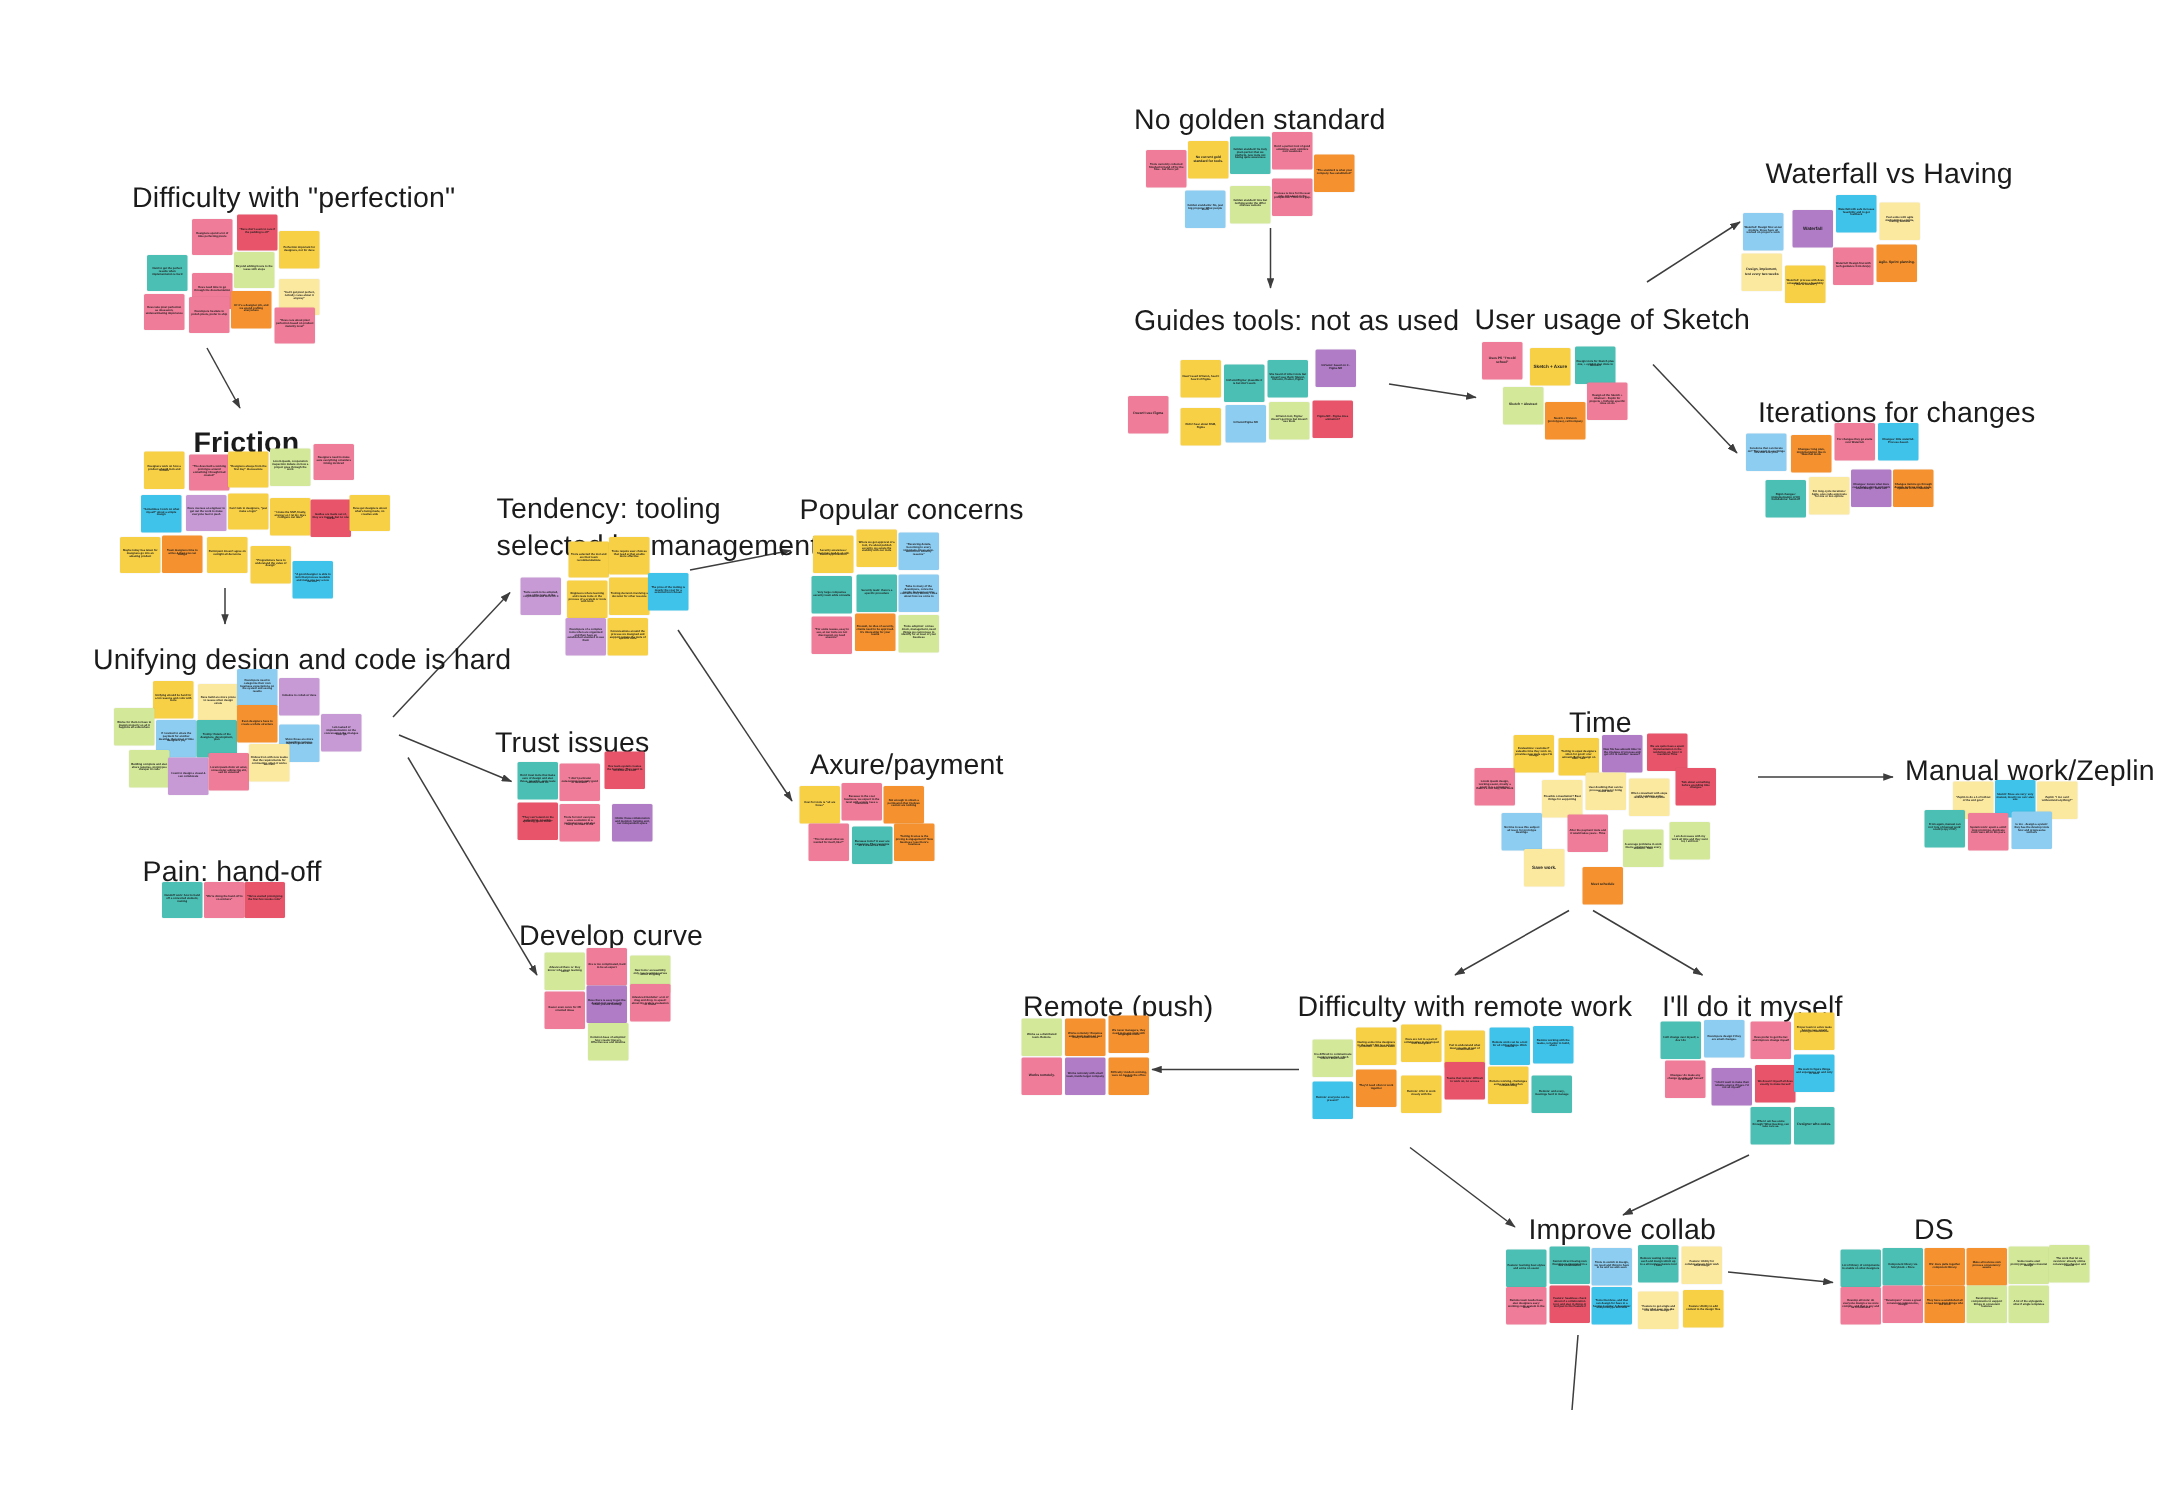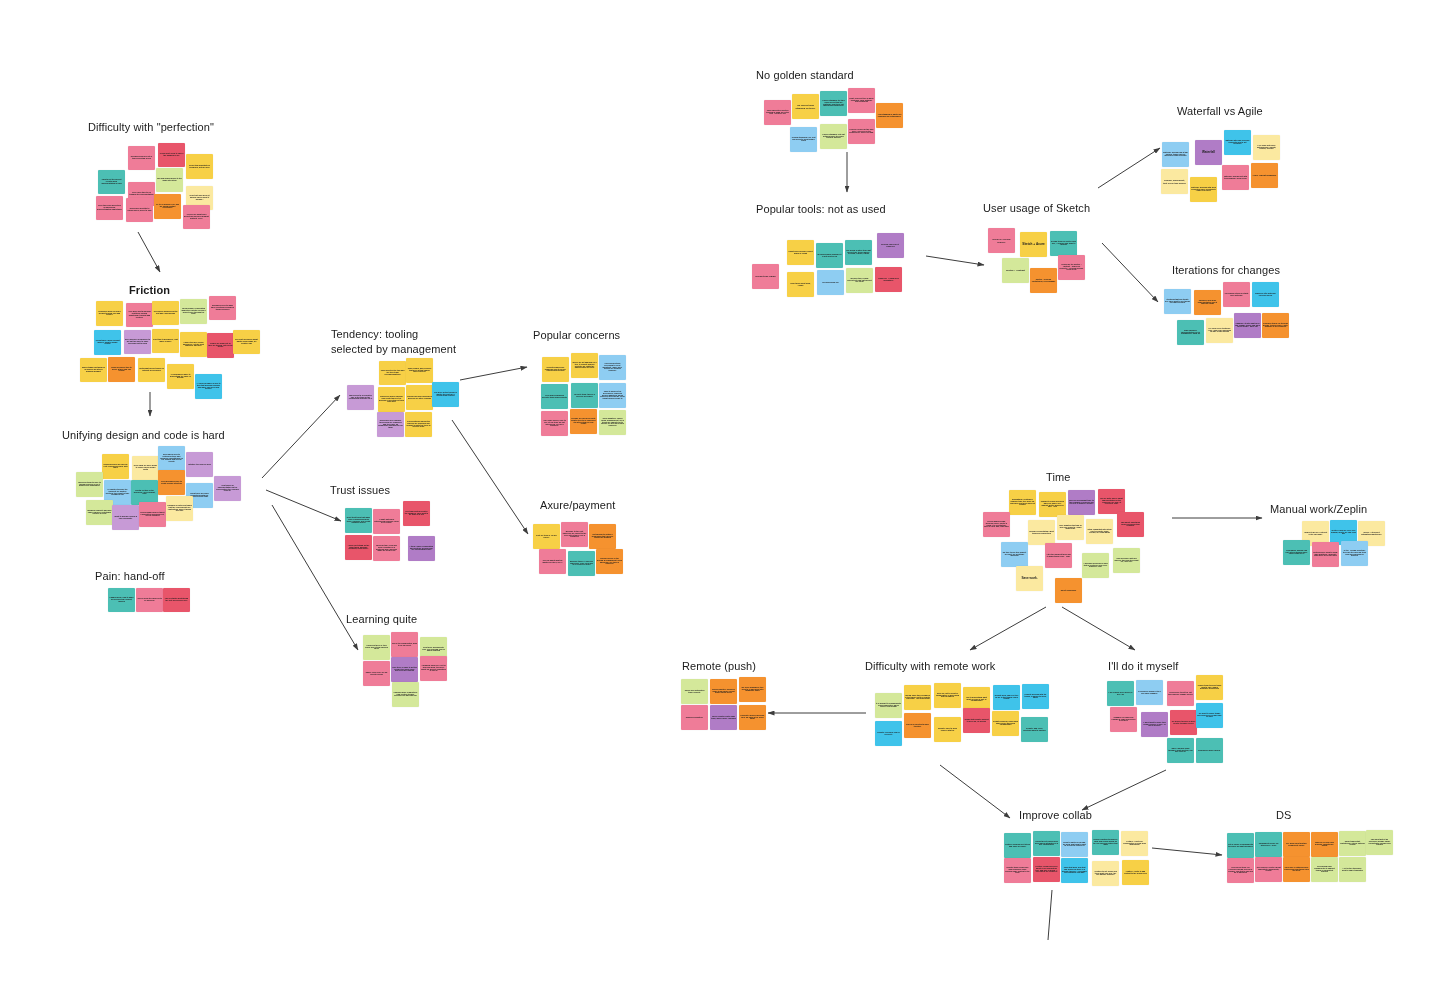--- a/index.html
+++ b/index.html
@@ -25,21 +25,21 @@
     position: absolute;
     left: 0;
     top: 0;
     width: 1440px;
     height: 1000px;
     pointer-events: none;
   }
   .cluster-title {
     position: absolute;
     font-family: "Liberation Sans", sans-serif;
-    font-size: 11px;
+    font-size: 19px;
     font-weight: 400;
     color: #1b1b1b;
     white-space: pre;
     line-height: 1.32;
     letter-spacing: 0.1px;
   }
   .note {
     position: absolute;
     box-sizing: border-box;
     border-radius: 1px;
@@ -320,21 +320,21 @@
       </div>
       <div class="note xs" style="left: 539px; top: 549px; width: 27px; height: 25px; background: rgb(239, 124, 152);">
         <span>"Too far about what we wanted for itself, like?"</span>
       </div>
       <div class="note xs" style="left: 568px; top: 551px; width: 27px; height: 25px; background: rgb(76, 191, 180);">
         <span>Because tools? A user are expensive. They everyone all a resources tools</span>
       </div>
       <div class="note xs" style="left: 596px; top: 549px; width: 27px; height: 25px; background: rgb(245, 146, 47);">
         <span>Tooling license is the pricing &amp; engagement? New business I see there's business</span>
       </div>
-      <div class="cluster-title" style="left: 346px; top: 612px;">Learning quite</div>
+      <div class="cluster-title" style="left: 346px; top: 612px;">Develop curve</div>
       <div class="note xs" style="left: 363px; top: 635px; width: 27px; height: 25px; background: rgb(212, 232, 154);">
         <span>Advanced there is: they know: who steep learning curve</span>
       </div>
       <div class="note xs" style="left: 391px; top: 632px; width: 27px; height: 25px; background: rgb(239, 124, 152);">
         <span>Jira is too complicated, hard to be an expert</span>
       </div>
       <div class="note xs" style="left: 420px; top: 637px; width: 27px; height: 25px; background: rgb(212, 232, 154);">
         <span>New tools: accessibility only, less learning curves about shipping</span>
       </div>
       <div class="note xs" style="left: 363px; top: 661px; width: 27px; height: 25px; background: rgb(239, 124, 152);">
@@ -367,21 +367,21 @@
       </div>
       <div class="note xs" style="left: 790px; top: 127px; width: 27px; height: 25px; background: rgb(142, 205, 242);">
         <span>Golden standards: No, just big projects: What people know</span>
       </div>
       <div class="note xs" style="left: 820px; top: 124px; width: 27px; height: 25px; background: rgb(212, 232, 154);">
         <span>Golden standard: lots but nothing under the differ obvious website</span>
       </div>
       <div class="note xs" style="left: 848px; top: 119px; width: 27px; height: 25px; background: rgb(239, 124, 152);">
         <span>Process is nice for the user side, I like been in the prospective. There is a gap.</span>
       </div>
-      <div class="cluster-title" style="left: 756px; top: 202px;">Popular tools: not as used</div>
+      <div class="cluster-title" style="left: 756px; top: 202px;">Guides tools: not as used</div>
       <div class="note xs" style="left: 787px; top: 240px; width: 27px; height: 25px; background: rgb(247, 208, 70);">
         <span>Hasn't used InVision, hasn't heard of Figma</span>
       </div>
       <div class="note xs" style="left: 816px; top: 243px; width: 27px; height: 25px; background: rgb(76, 191, 180);">
         <span>InVision/Figma: plausible it is but don't seem</span>
       </div>
       <div class="note xs" style="left: 845px; top: 240px; width: 27px; height: 25px; background: rgb(76, 191, 180);">
         <span>She heard of other tools but doesn't use them: Marvel, InVision, Framer, Figma</span>
       </div>
       <div class="note xs" style="left: 877px; top: 233px; width: 27px; height: 25px; background: rgb(176, 124, 198);">
@@ -414,21 +414,21 @@
       </div>
       <div class="note sm" style="left: 1002px; top: 258px; width: 27px; height: 25px; background: rgb(212, 232, 154);">
         <span>Sketch + Abstract</span>
       </div>
       <div class="note xs" style="left: 1030px; top: 268px; width: 27px; height: 25px; background: rgb(245, 146, 47);">
         <span>Sketch + InVision (prototypes), cell/company</span>
       </div>
       <div class="note xs" style="left: 1058px; top: 255px; width: 27px; height: 25px; background: rgb(239, 124, 152);">
         <span>Design all the Sketch + Abstract - Zeplin for projects + InVision specific roles on do</span>
       </div>
-      <div class="cluster-title" style="left: 1177px; top: 104px;">Waterfall vs Agile</div>
+      <div class="cluster-title" style="left: 1177px; top: 104px;">Waterfall vs Having</div>
       <div class="note xs" style="left: 1162px; top: 142px; width: 27px; height: 25px; background: rgb(142, 205, 242);">
         <span>Waterfall: Design flow at our models, those have all worked on project's work</span>
       </div>
       <div class="note mid" style="left: 1195px; top: 140px; width: 27px; height: 25px; background: rgb(176, 124, 198);">
         <span>Waterfall</span>
       </div>
       <div class="note xs" style="left: 1224px; top: 130px; width: 27px; height: 25px; background: rgb(63, 195, 234);">
         <span>Waterfall with safe increase feasibility and to get feedback</span>
       </div>
       <div class="note xs" style="left: 1253px; top: 135px; width: 27px; height: 25px; background: rgb(251, 233, 160);">

